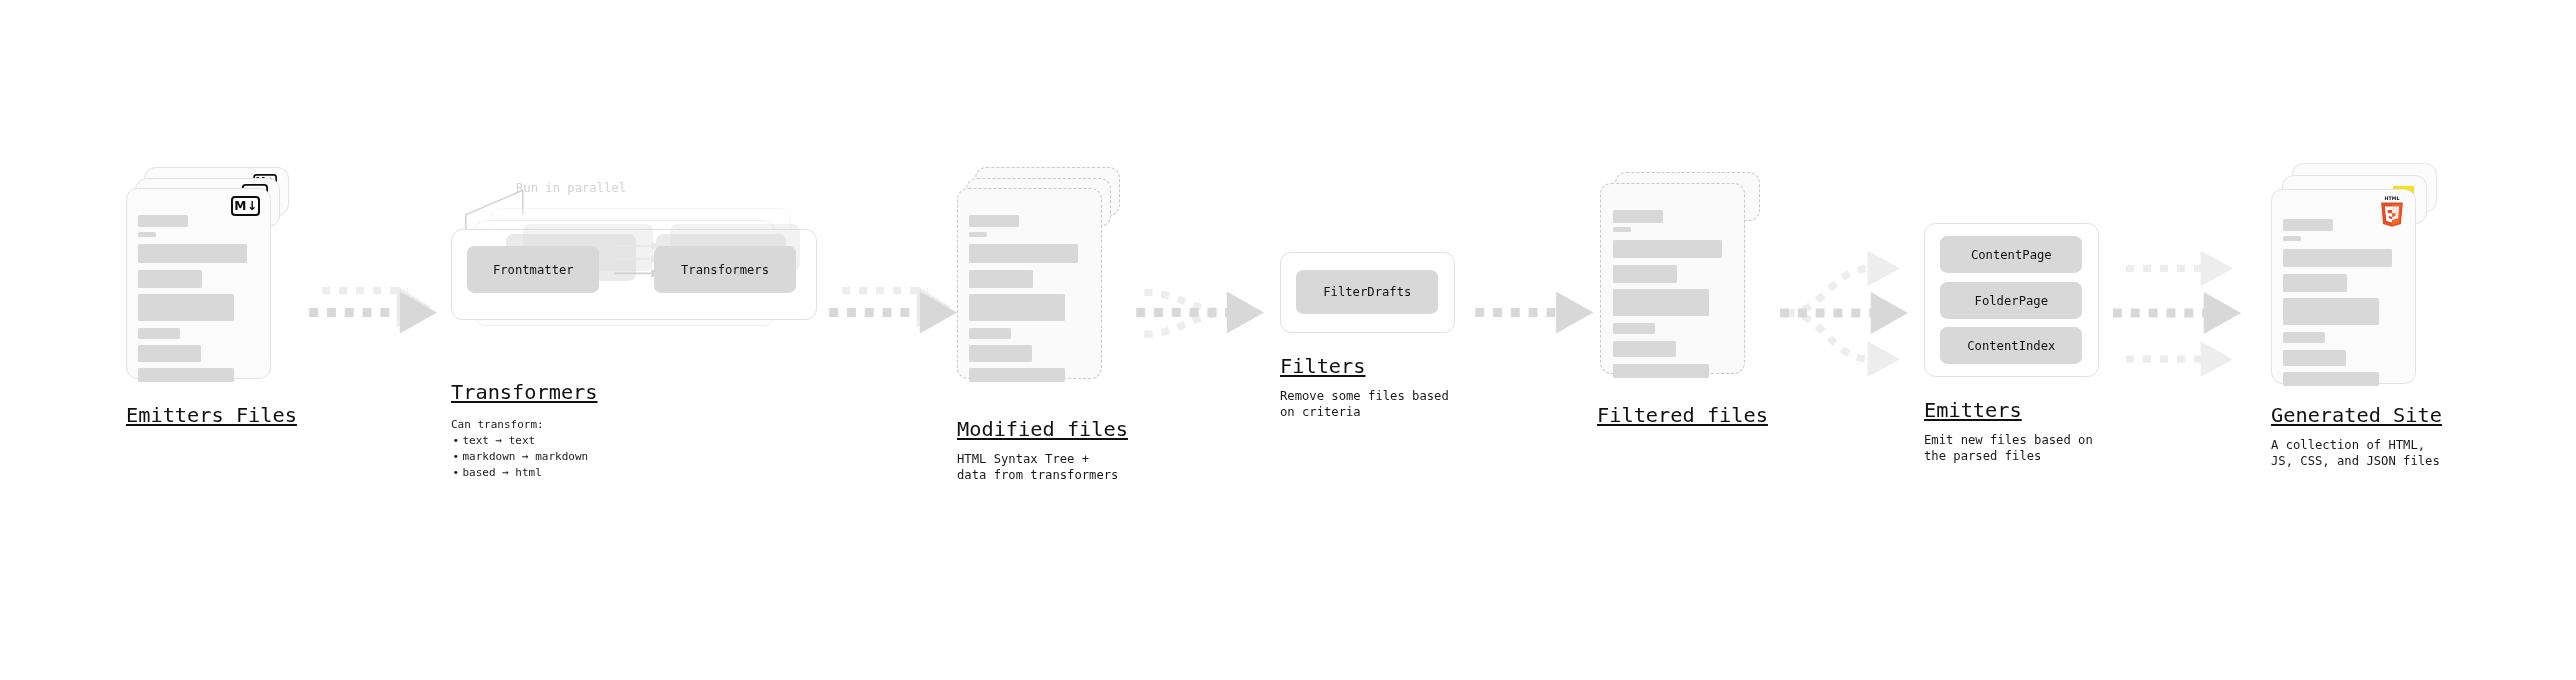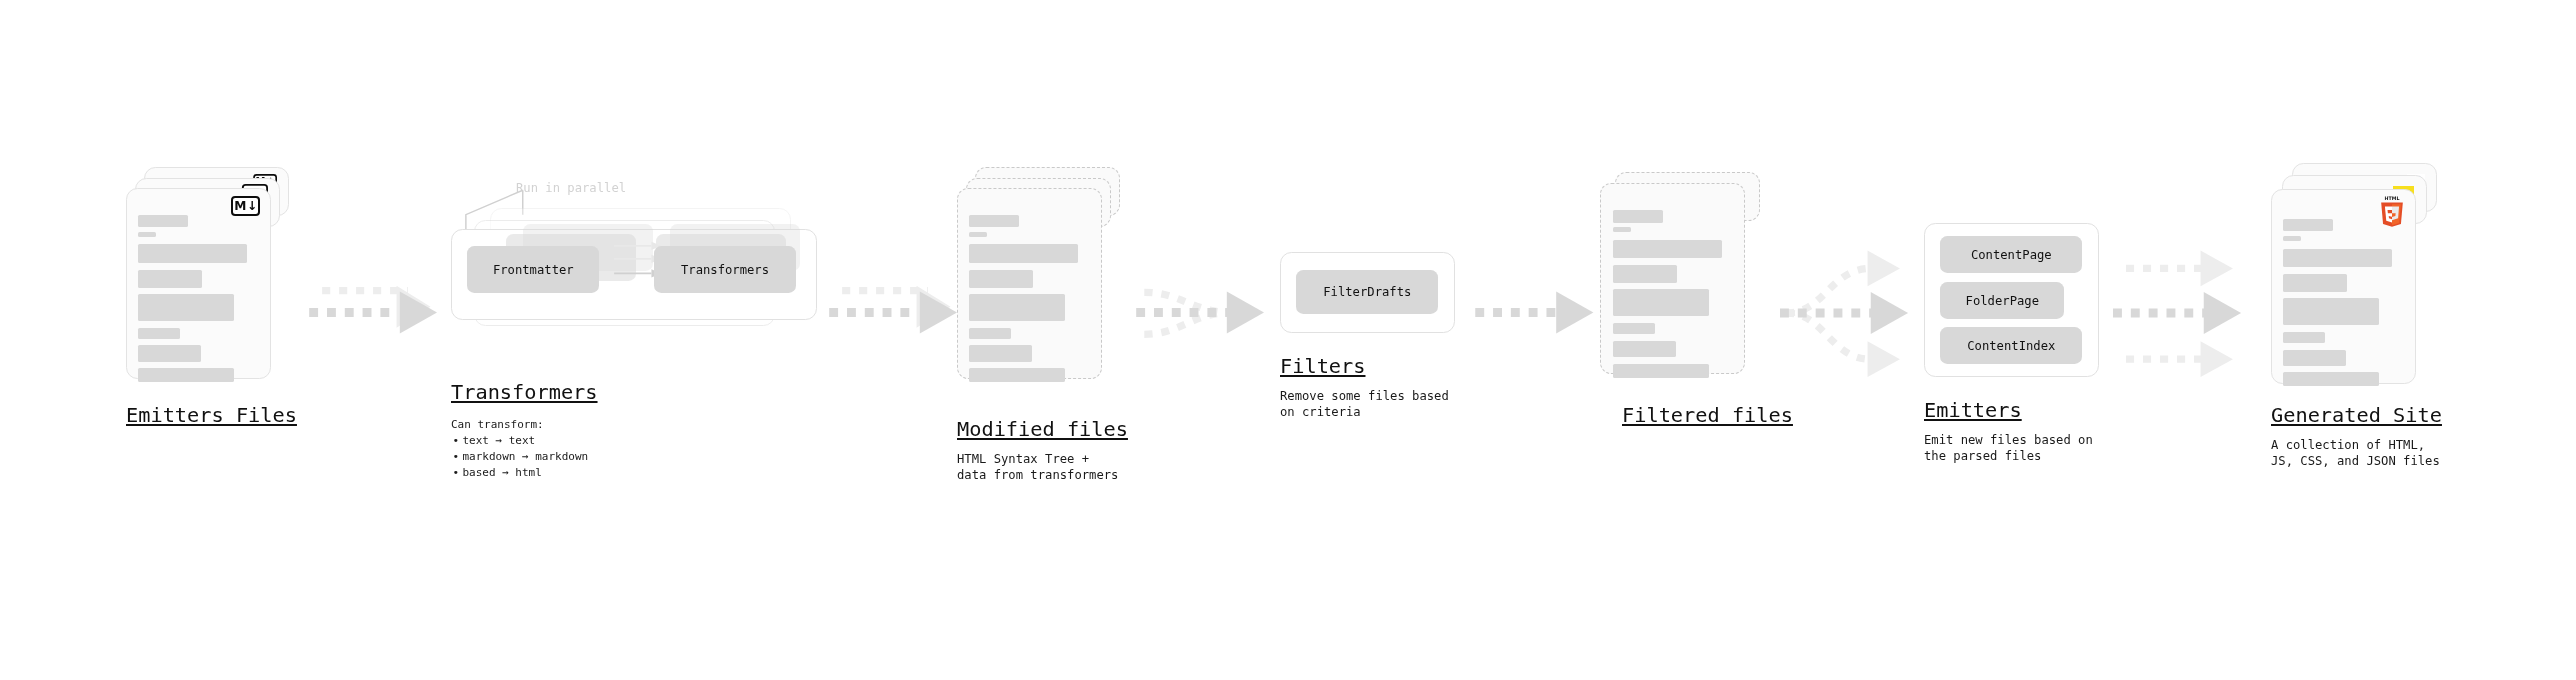--- a/index.html
+++ b/index.html
@@ -270,41 +270,41 @@
           <div class="sk" style="width:18px;  height:4.9px;  margin-bottom:7.3px;"></div>
           <div class="sk" style="width:109px; height:18.7px; margin-bottom:6.5px;"></div>
           <div class="sk" style="width:64px;  height:18px; margin-bottom:6.5px;"></div>
           <div class="sk" style="width:96px; height:27px; margin-bottom:6.5px;"></div>
           <div class="sk" style="width:42px;  height:11.4px; margin-bottom:6.5px;"></div>
           <div class="sk" style="width:63px;  height:16.3px; margin-bottom:6.5px;"></div>
           <div class="sk" style="width:96px; height:14px;"></div>
         </div>
       </div>
     </div>
-    <div class="label-title" style="margin-top:21px;margin-left:25px;">Filtered files</div>
+    <div class="label-title" style="margin-top:21px;">Filtered files</div>
   </div>
 
   <div class="arrow" style="left:1780px; top:236px;">
     <svg width="154" height="154" viewBox="0 0 190 190">
       <path d="M 8 95 C 55 95 62 40 112 40" stroke="#ededed" stroke-width="9" stroke-dasharray="10 11" fill="none"></path>
       <path d="M 8 95 C 55 95 62 152 112 152" stroke="#ededed" stroke-width="9" stroke-dasharray="10 11" fill="none"></path>
       <line x1="0" y1="95" x2="120" y2="95" stroke="#d8d8d8" stroke-width="11" stroke-dasharray="11 11"></line>
       <polygon points="108,18 148,40 108,62" fill="#ededed"></polygon>
       <polygon points="108,130 148,152 108,174" fill="#ededed"></polygon>
       <polygon points="112,69 158,95 112,121" fill="#d8d8d8"></polygon>
     </svg>
   </div>
 
   <div class="stage" style="left:1924px; top:223px;">
     <div style="position:relative; width:175px; height:154px;">
       <div class="pbox" style="left:0; top:0; width:175px; height:154px;"></div>
       <div class="chip" style="left:16.3px; top:13px;  width:142px; height:37px;text-align:right;">
         <span>ContentPage</span>
       </div>
-      <div class="chip" style="left:16.3px; top:59px;  width:124px; height:37px;">
+      <div class="chip" style="left:16.3px; top:59px;  width:142px; height:37px;">
         <span>FolderPage</span>
       </div>
       <div class="chip" style="left:16.3px; top:104px; width:142px; height:37px;">
         <span>ContentIndex</span>
       </div>
     </div>
     <div class="label-title" style="margin-top:21px;">Emitters</div>
     <div class="label-sub">Emit new files based on
 the parsed files</div>
   </div>

